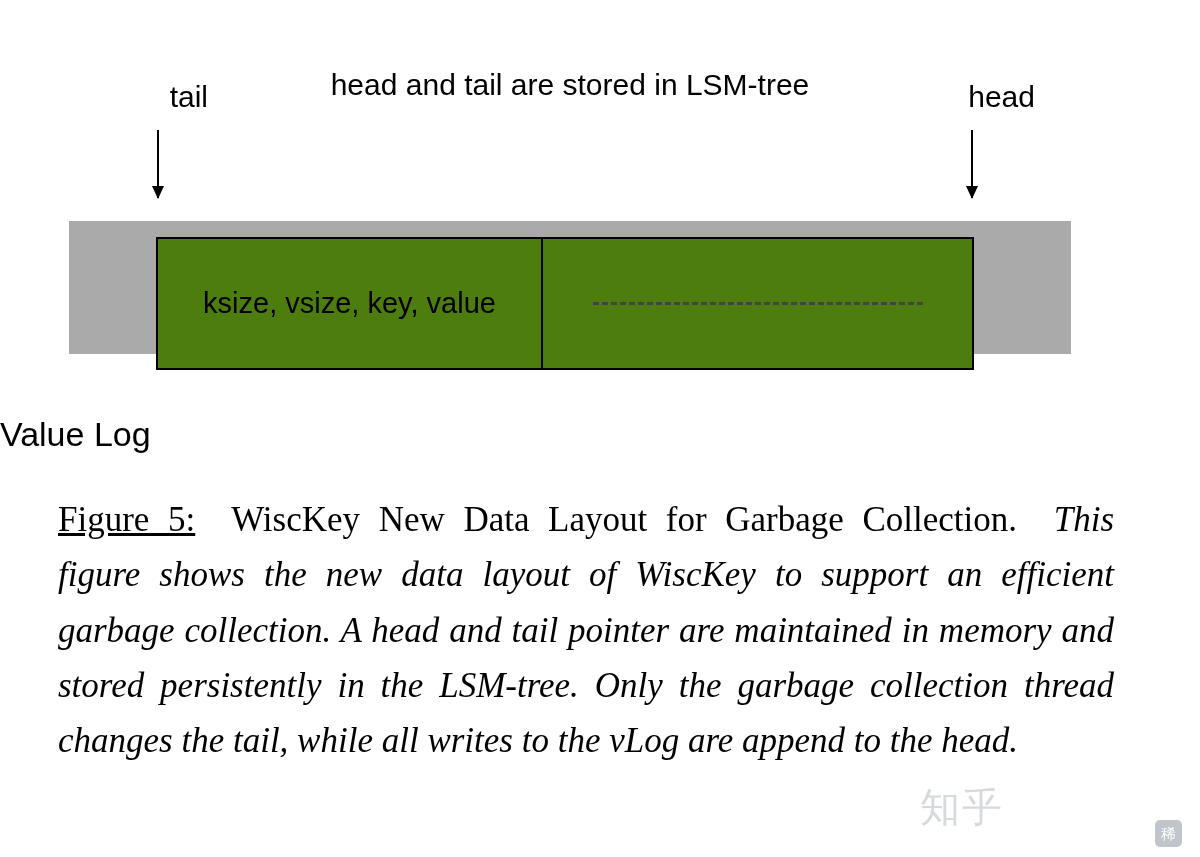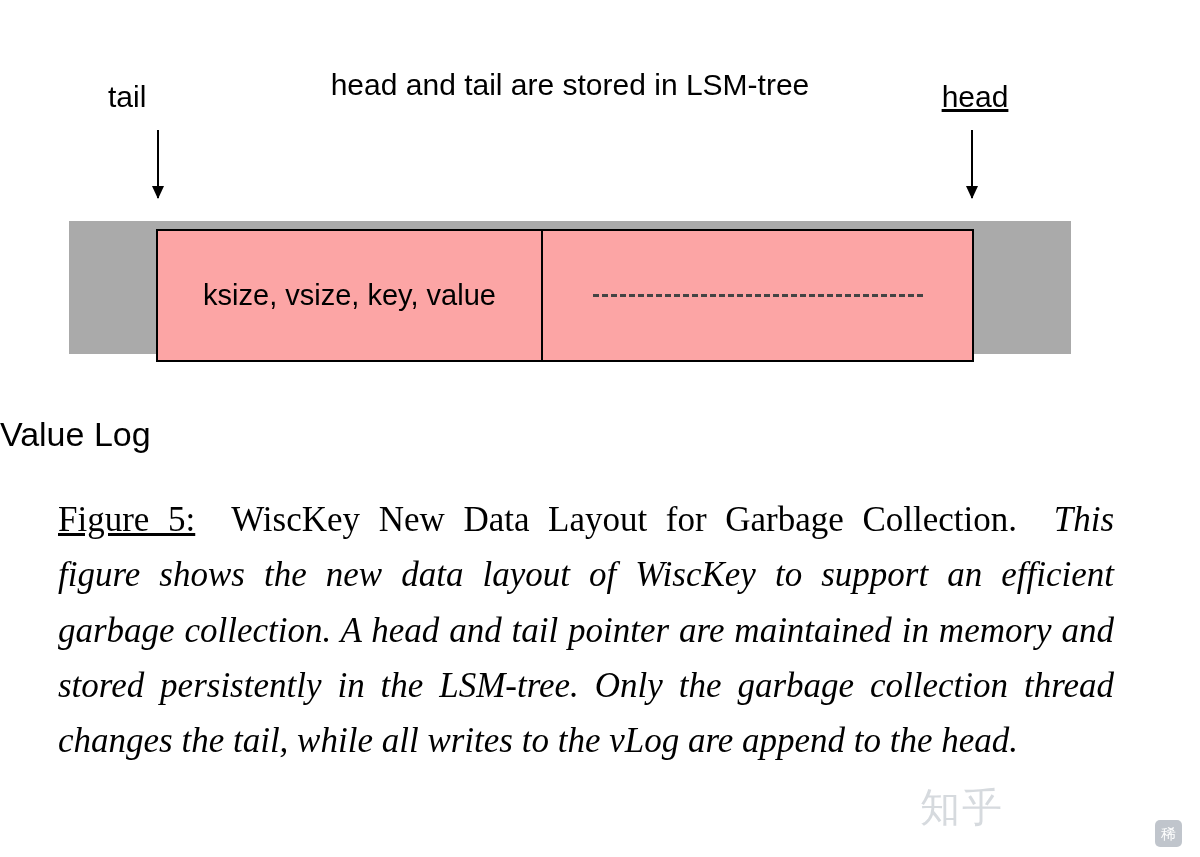--- a/index.html
+++ b/index.html
@@ -23,43 +23,42 @@
     width: 1200px;
     height: 480px;
   }
 
   
   .label-tail {
     position: absolute;
     left: 108px;
     top: 80px;
     width: 100px;
-    text-align: left;
+    text-align: right;
     font-size: 30px;
     line-height: 1.1;
     font-family: "Liberation Sans", sans-serif;
   }
   .label-center {
     position: absolute;
     left: 240px;
     top: 68px;
     width: 660px;
     text-align: center;
     font-size: 30px;
     line-height: 1.1;
   }
   .label-head {
     position: absolute;
     left: 915px;
     top: 80px;
     width: 120px;
-    text-align: center;
+    text-align: right;
     font-size: 30px;
     line-height: 1.1;
-    text-decoration: underline;
   }
 
   
   .arrow {
     position: absolute;
     width: 2px;
     background: #000;
   }
   .arrow .shaft {
     position: absolute;
@@ -95,23 +94,23 @@
     position: absolute;
     left: 69px;
     top: 221px;
     width: 1002px;
     height: 133px;
     background: #aaaaaa;
     box-sizing: border-box;
   }
   .seg {
     position: absolute;
-    top: 8px;
+    top: 16px;
     height: 133px;
-    background: #fca5a5;
+    background: #4d7c0f;
     border: 2px solid #000000;
     box-sizing: border-box;
     display: flex;
     align-items: center;
     justify-content: center;
   }
   .seg-entry {
     left: 87px;
     width: 387px;
   }

